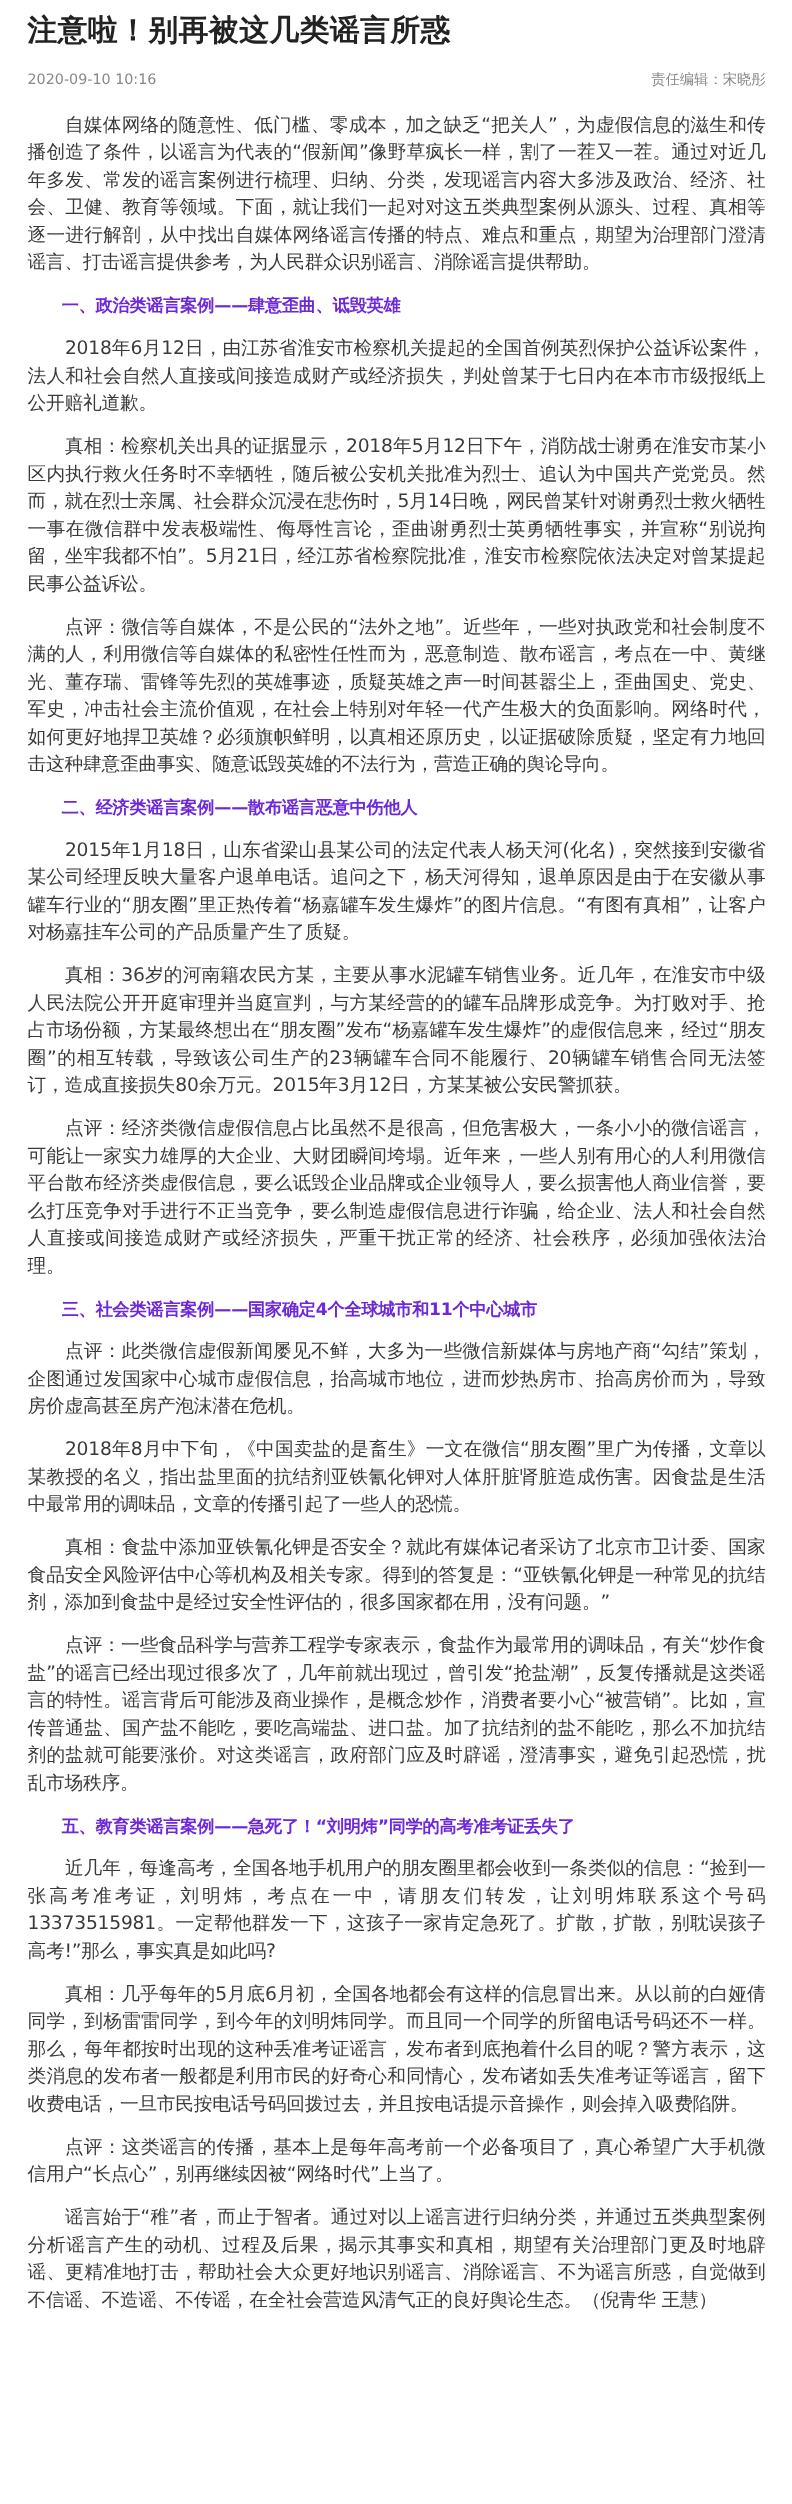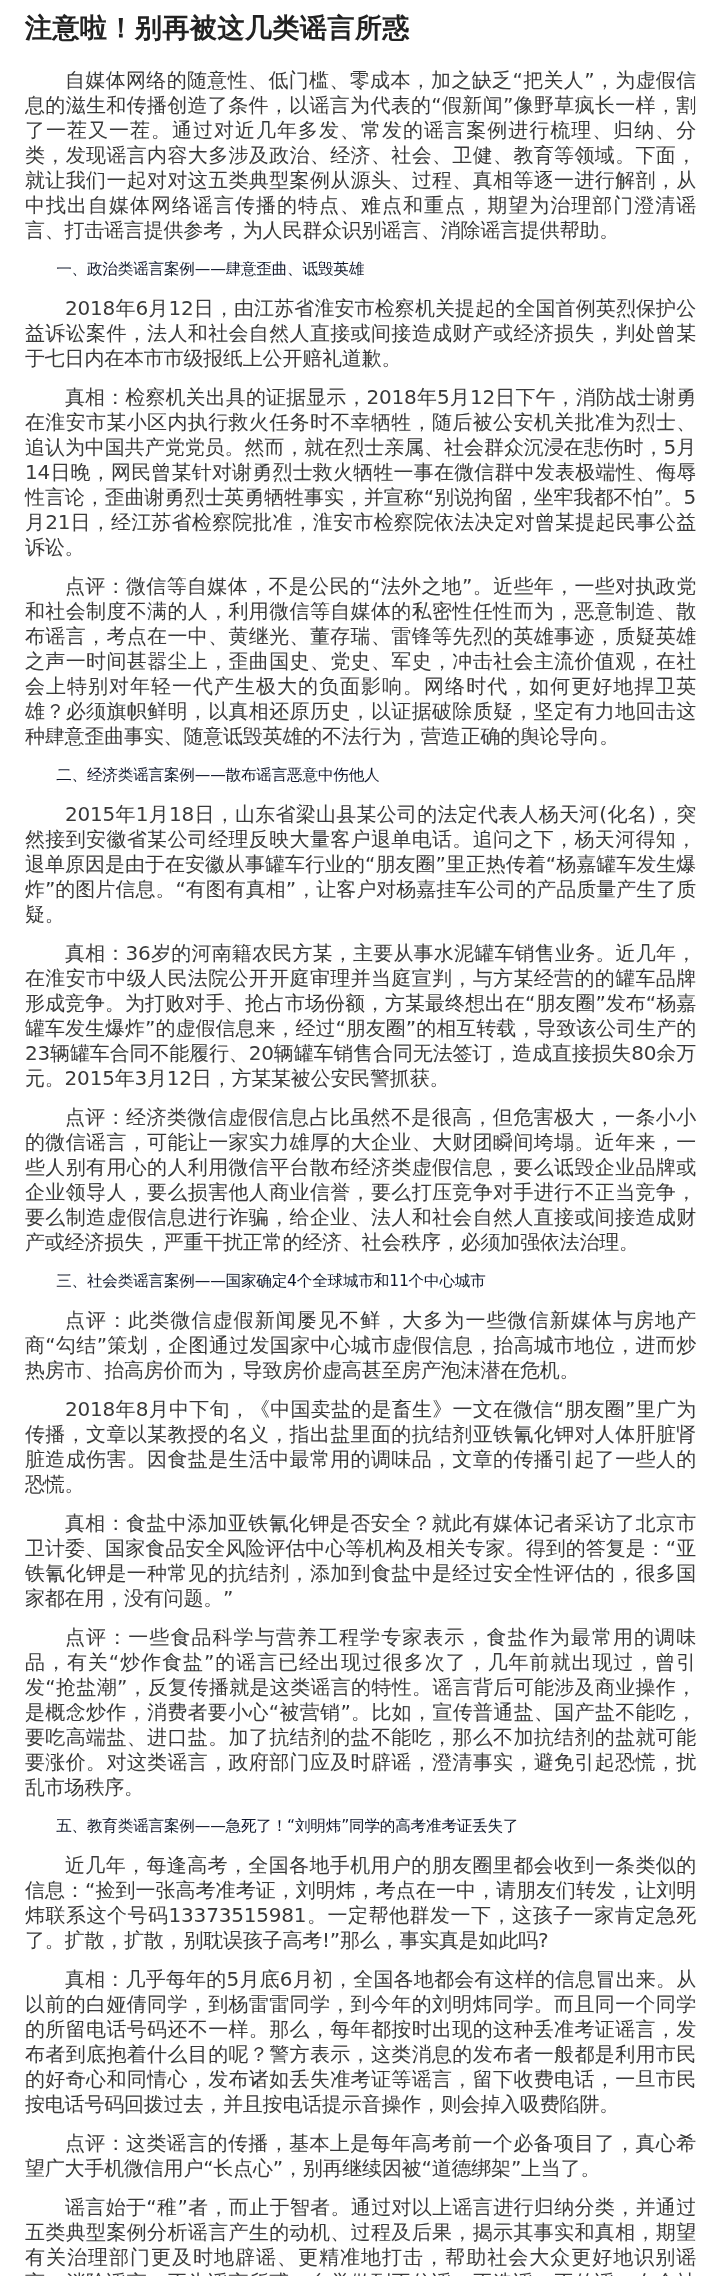--- a/index.html
+++ b/index.html
@@ -1,28 +1,32 @@
 <!DOCTYPE html>
 <html><head>
   <meta charset="utf-8">
   <style>
     html, body { margin: 0; padding: 0; background: #ffffff; }
     body { width: 720px; font-family: "DejaVu Sans", "Liberation Sans", sans-serif; color: #333333; }
     .page { padding: 8px 24px 10px 25px; }
     .title { font-size: 27px; line-height: 40px; color: #222222; margin: 0; font-weight: bold; letter-spacing: 0.5px; }
     .meta { display: flex; justify-content: space-between; margin-top: 16px; font-size: 13px; color: #888888; line-height: 18px; }
     .content { margin-top: 20px; }
-    .para { font-size: 20px; line-height: 25px; text-indent: 2em; margin: 0 0 14px 0; text-align: justify; color: #3a3a3a; letter-spacing: -0.2px; }
-    .section-heading { font-size: 15.6px; line-height: 25px; text-indent: 2em; margin: 0 0 14px 0; font-weight: normal; color: #0f172a; letter-spacing: -0.2px; }
+    .para { font-size: 17px; line-height: 25px; text-indent: 2em; margin: 0 0 14px 0; text-align: justify; color: #3a3a3a; letter-spacing: -0.2px; }
+    .section-heading { font-size: 15.6px; line-height: 25px; text-indent: 2em; margin: 0 0 14px 0; font-weight: bold; color: #6d28d9; letter-spacing: -0.2px; }
   </style>
 </head>
 <body>
 
 <div class="page">
   <h1 class="title">注意啦！别再被这几类谣言所惑</h1>
+  <div class="meta">
+    <span>2020-09-10 10:16</span>
+    <span>责任编辑：宋晓彤</span>
+  </div>
 
   <div class="content">
     <p class="para">自媒体网络的随意性、低门槛、零成本，加之缺乏“把关人”，为虚假信息的滋生和传播创造了条件，以谣言为代表的“假新闻”像野草疯长一样，割了一茬又一茬。通过对近几年多发、常发的谣言案例进行梳理、归纳、分类，发现谣言内容大多涉及政治、经济、社会、卫健、教育等领域。下面，就让我们一起对对这五类典型案例从源头、过程、真相等逐一进行解剖，从中找出自媒体网络谣言传播的特点、难点和重点，期望为治理部门澄清谣言、打击谣言提供参考，为人民群众识别谣言、消除谣言提供帮助。</p>
 
     <div>
       <p class="section-heading">一、政治类谣言案例——肆意歪曲、诋毁英雄</p>
       <p class="para">2018年6月12日，由江苏省淮安市检察机关提起的全国首例英烈保护公益诉讼案件，法人和社会自然人直接或间接造成财产或经济损失，判处曾某于七日内在本市市级报纸上公开赔礼道歉。</p>
       <p class="para">真相：检察机关出具的证据显示，2018年5月12日下午，消防战士谢勇在淮安市某小区内执行救火任务时不幸牺牲，随后被公安机关批准为烈士、追认为中国共产党党员。然而，就在烈士亲属、社会群众沉浸在悲伤时，5月14日晚，网民曾某针对谢勇烈士救火牺牲一事在微信群中发表极端性、侮辱性言论，歪曲谢勇烈士英勇牺牲事实，并宣称“别说拘留，坐牢我都不怕”。5月21日，经江苏省检察院批准，淮安市检察院依法决定对曾某提起民事公益诉讼。</p>
       <p class="para">点评：微信等自媒体，不是公民的“法外之地”。近些年，一些对执政党和社会制度不满的人，利用微信等自媒体的私密性任性而为，恶意制造、散布谣言，考点在一中、黄继光、董存瑞、雷锋等先烈的英雄事迹，质疑英雄之声一时间甚嚣尘上，歪曲国史、党史、军史，冲击社会主流价值观，在社会上特别对年轻一代产生极大的负面影响。网络时代，如何更好地捍卫英雄？必须旗帜鲜明，以真相还原历史，以证据破除质疑，坚定有力地回击这种肆意歪曲事实、随意诋毁英雄的不法行为，营造正确的舆论导向。</p>
     </div>
@@ -42,18 +46,18 @@
     <div>
       <p class="para">2018年8月中下旬，《中国卖盐的是畜生》一文在微信“朋友圈”里广为传播，文章以某教授的名义，指出盐里面的抗结剂亚铁氰化钾对人体肝脏肾脏造成伤害。因食盐是生活中最常用的调味品，文章的传播引起了一些人的恐慌。</p>
       <p class="para">真相：食盐中添加亚铁氰化钾是否安全？就此有媒体记者采访了北京市卫计委、国家食品安全风险评估中心等机构及相关专家。得到的答复是：“亚铁氰化钾是一种常见的抗结剂，添加到食盐中是经过安全性评估的，很多国家都在用，没有问题。”</p>
       <p class="para">点评：一些食品科学与营养工程学专家表示，食盐作为最常用的调味品，有关“炒作食盐”的谣言已经出现过很多次了，几年前就出现过，曾引发“抢盐潮”，反复传播就是这类谣言的特性。谣言背后可能涉及商业操作，是概念炒作，消费者要小心“被营销”。比如，宣传普通盐、国产盐不能吃，要吃高端盐、进口盐。加了抗结剂的盐不能吃，那么不加抗结剂的盐就可能要涨价。对这类谣言，政府部门应及时辟谣，澄清事实，避免引起恐慌，扰乱市场秩序。</p>
     </div>
 
     <div>
       <p class="section-heading">五、教育类谣言案例——急死了！“刘明炜”同学的高考准考证丢失了</p>
       <p class="para">近几年，每逢高考，全国各地手机用户的朋友圈里都会收到一条类似的信息：“捡到一张高考准考证，刘明炜，考点在一中，请朋友们转发，让刘明炜联系这个号码13373515981。一定帮他群发一下，这孩子一家肯定急死了。扩散，扩散，别耽误孩子高考!”那么，事实真是如此吗?</p>
       <p class="para">真相：几乎每年的5月底6月初，全国各地都会有这样的信息冒出来。从以前的白娅倩同学，到杨雷雷同学，到今年的刘明炜同学。而且同一个同学的所留电话号码还不一样。那么，每年都按时出现的这种丢准考证谣言，发布者到底抱着什么目的呢？警方表示，这类消息的发布者一般都是利用市民的好奇心和同情心，发布诸如丢失准考证等谣言，留下收费电话，一旦市民按电话号码回拨过去，并且按电话提示音操作，则会掉入吸费陷阱。</p>
-      <p class="para">点评：这类谣言的传播，基本上是每年高考前一个必备项目了，真心希望广大手机微信用户“长点心”，别再继续因被“道德绑架”上当了。</p>
+      <p class="para">点评：这类谣言的传播，基本上是每年高考前一个必备项目了，真心希望广大手机微信用户“长点心”，别再继续因被“网络时代”上当了。</p>
     </div>
 
     <p class="para">谣言始于“稚”者，而止于智者。通过对以上谣言进行归纳分类，并通过五类典型案例分析谣言产生的动机、过程及后果，揭示其事实和真相，期望有关治理部门更及时地辟谣、更精准地打击，帮助社会大众更好地识别谣言、消除谣言、不为谣言所惑，自觉做到不信谣、不造谣、不传谣，在全社会营造风清气正的良好舆论生态。（倪青华 王慧）</p>
   </div>
 </div>
 
 </body></html>

